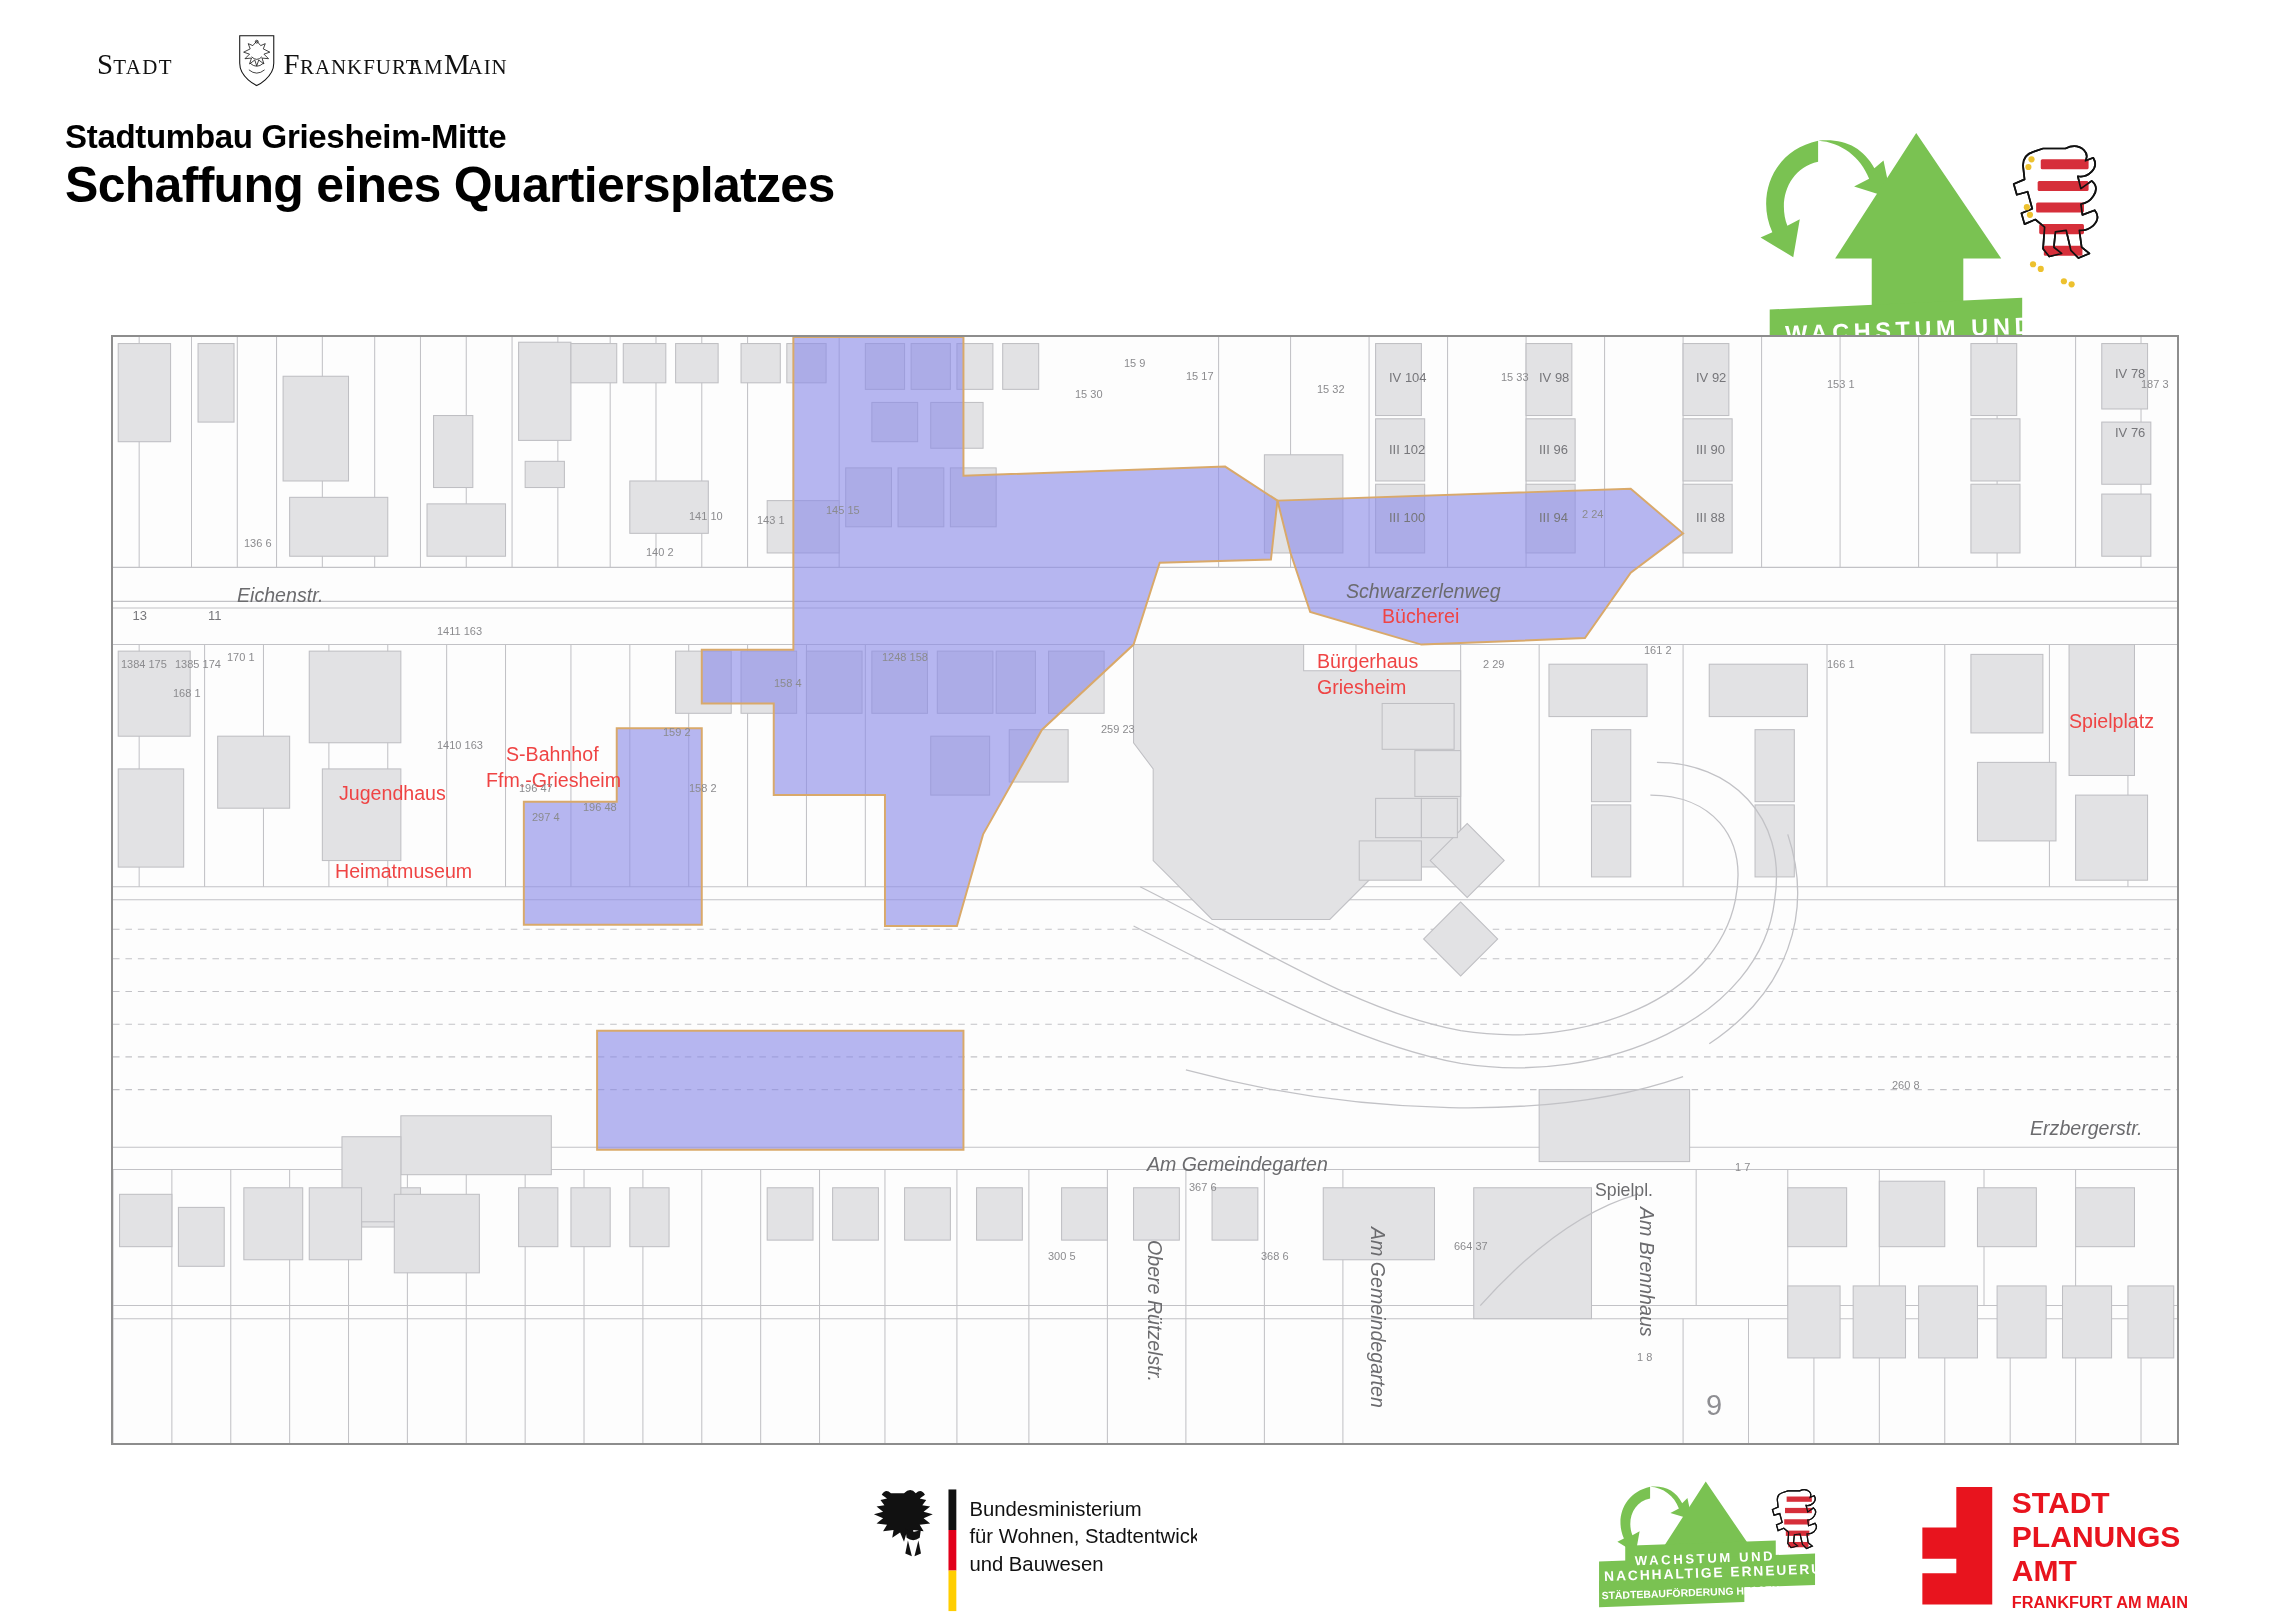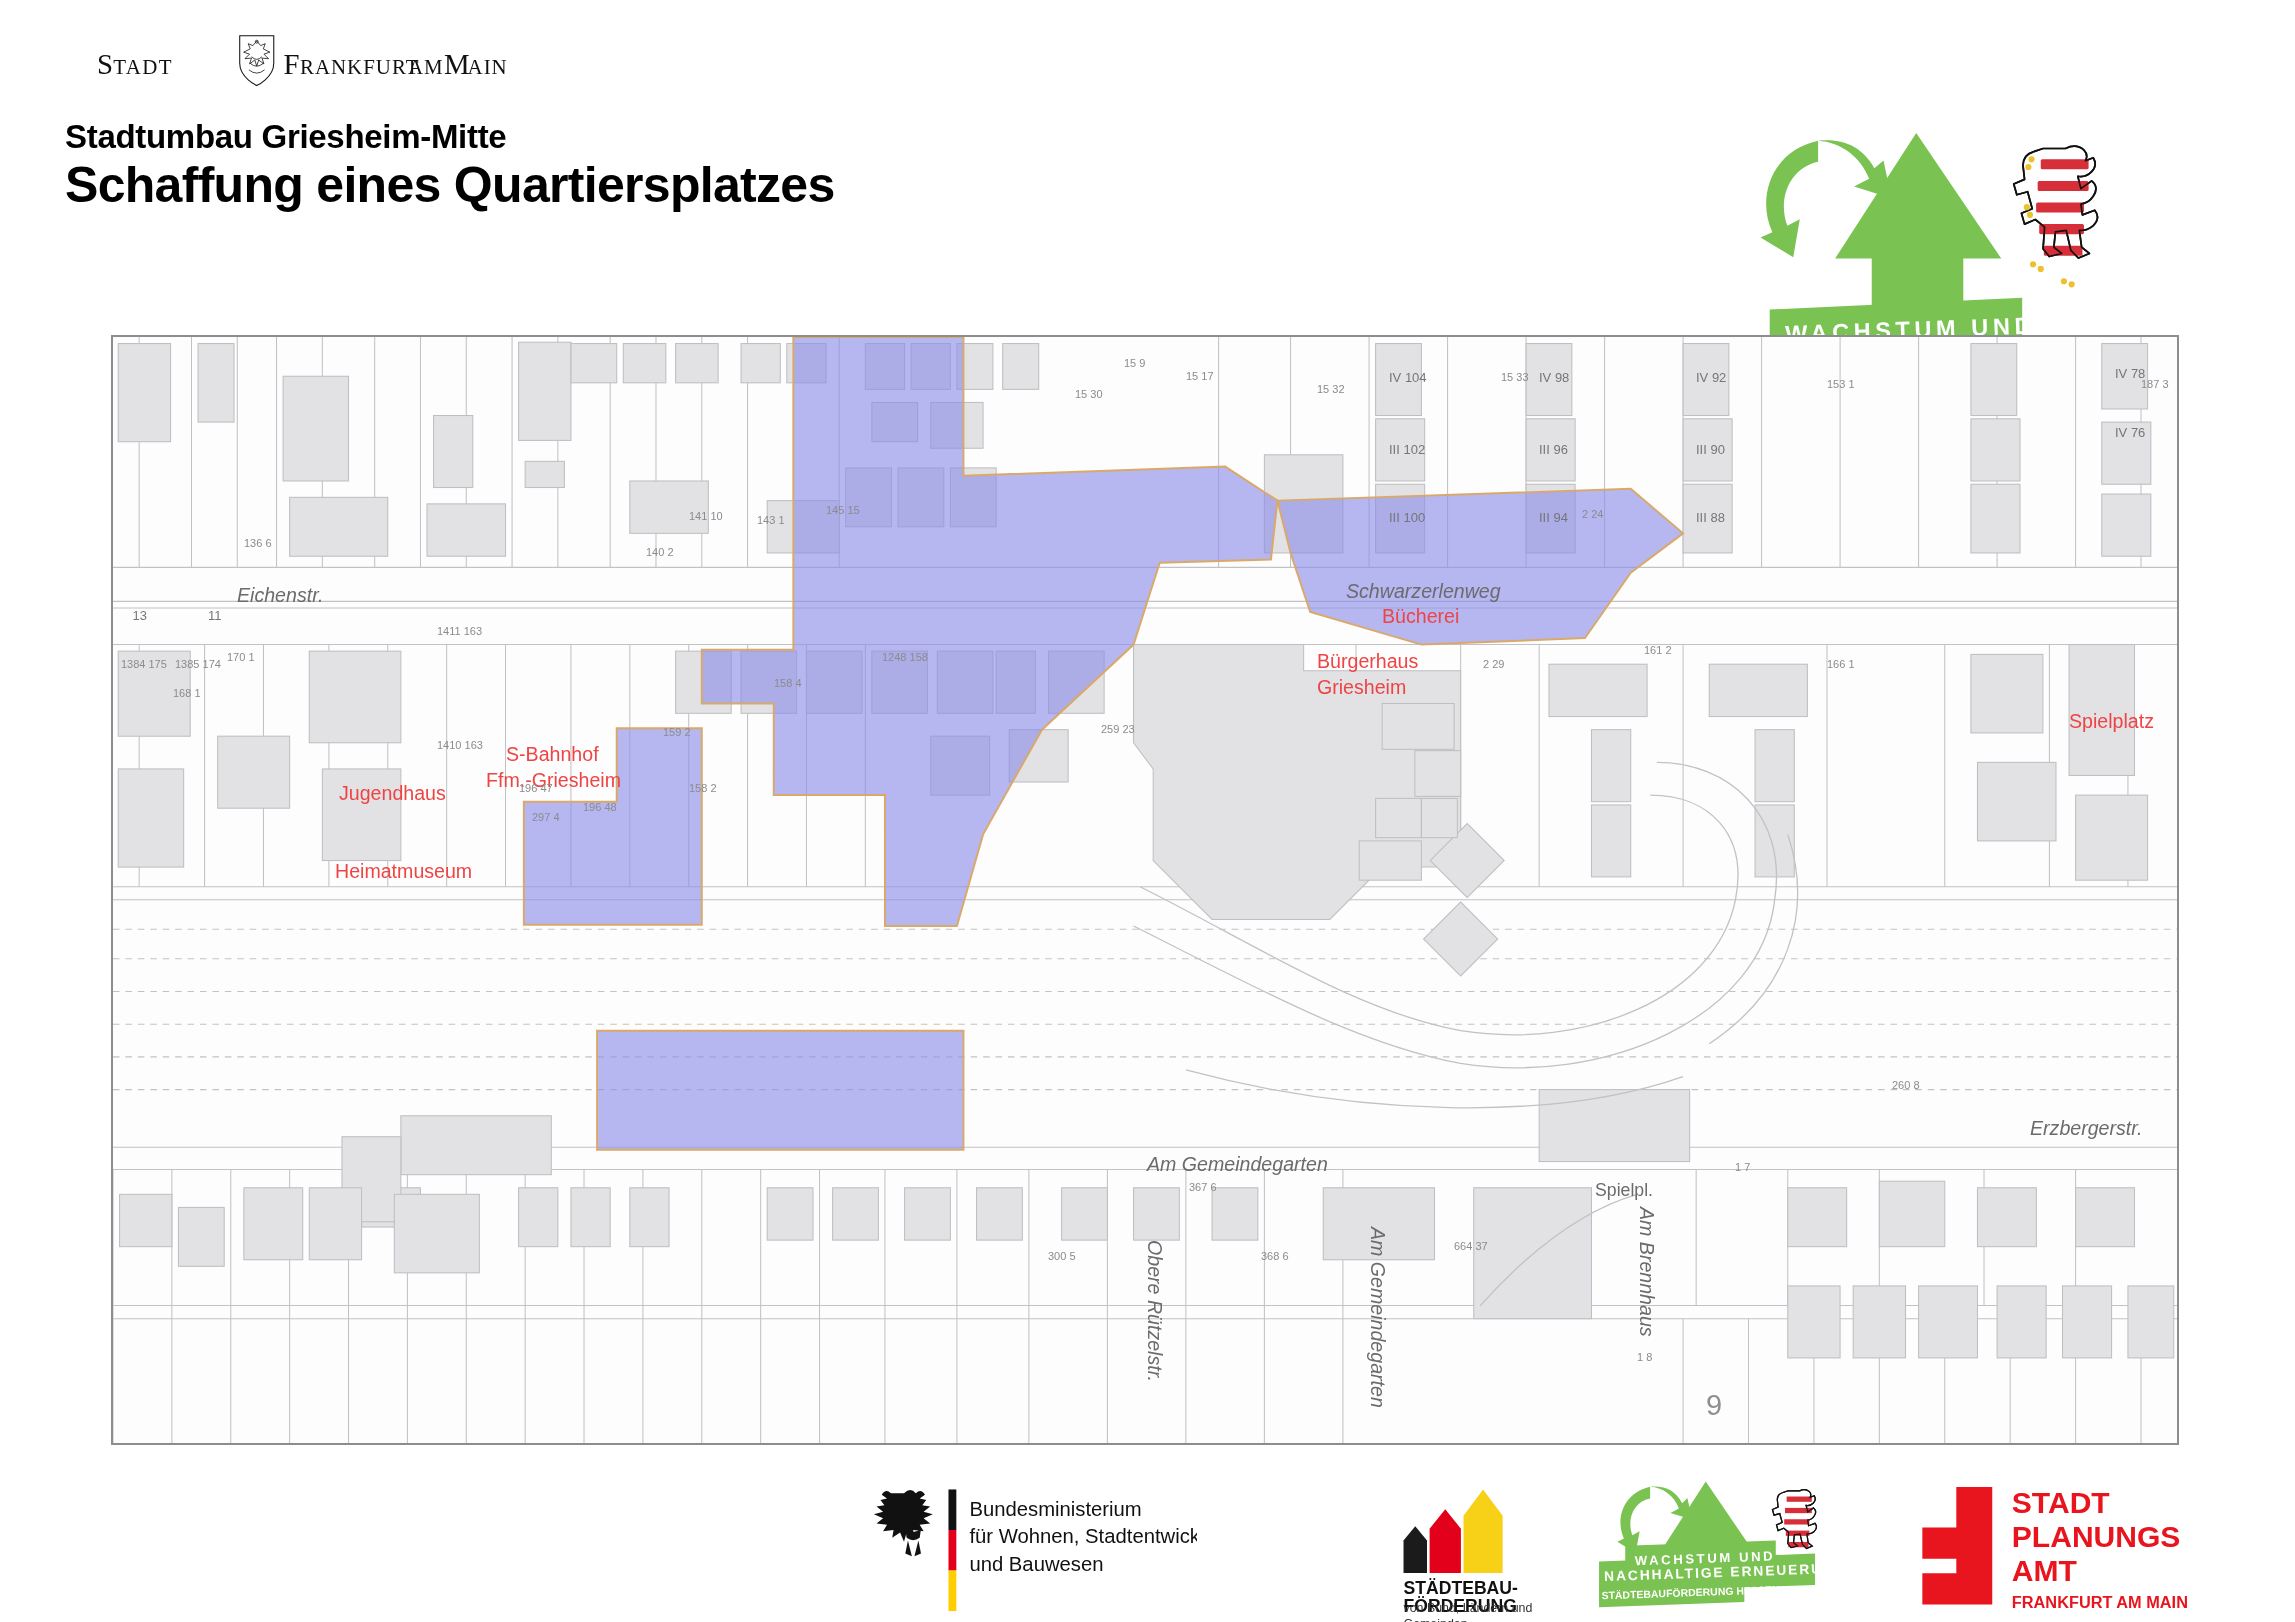--- a/index.html
+++ b/index.html
@@ -473,35 +473,20 @@
         <rect x="120" y="84" width="12" height="62" fill="#e2001a"></rect>
         <rect x="120" y="146" width="12" height="62" fill="#ffce00"></rect>
       </g>
       <text class="fl-txt" x="152" y="62" font-family="Liberation Sans, sans-serif" font-size="31" fill="#111">Bundesministerium</text>
       <text class="fl-txt" x="152" y="104" font-family="Liberation Sans, sans-serif" font-size="31" fill="#111">für Wohnen, Stadtentwicklung</text>
       <text class="fl-txt" x="152" y="146" font-family="Liberation Sans, sans-serif" font-size="31" fill="#111">und Bauwesen</text>
     </svg>
   </div>
 
 
-  <div class="flogo" id="staedtebau">
-    <svg viewBox="0 0 230 220" width="150" height="144">
-      <g>
-        <path d="M10 100 L28 78 L46 100 L46 150 L10 150 Z" fill="#1b1b1b"></path>
-        <path d="M50 82 L74 52 L98 82 L98 150 L50 150 Z" fill="#e2001a"></path>
-        <path d="M102 62 L132 22 L162 62 L162 150 L102 150 Z" fill="#f7d117"></path>
-      </g>
-      <text x="10" y="182" font-family="Liberation Sans, sans-serif" font-size="27" font-weight="bold" fill="#111">STÄDTEBAU-</text>
-      <text x="10" y="210" font-family="Liberation Sans, sans-serif" font-size="27" font-weight="bold" fill="#111">FÖRDERUNG</text>
-    </svg>
-    <div style="position:absolute;left:6.5px;top:126px;font-size:12.4px;color:#333;line-height:1.25;">
-      <div>von Bund, Ländern und</div>
-      <div>Gemeinden</div>
-    </div>
-  </div>
 
   <div class="flogo" id="wne-f">
     <svg viewBox="0 0 420 220" width="275" height="144">
       <g>
         <path d="M78 18 C38 27 24 66 38 97 L28 102 L56 119 L62 86 L51 92 C42 69 52 41 78 36 Z" fill="#7ac252"></path>
         <path d="M78 18 C98 19 115 32 122 51 L109 58 L142 68 L135 35 L127 43 C117 24 101 16 78 18 Z" fill="#7ac252"></path>
       </g>
       <g>
         <path d="M163 10 L238 120 L205 120 L205 172 L124 172 L124 120 L92 120 Z" fill="#7ac252"></path>
       </g>

